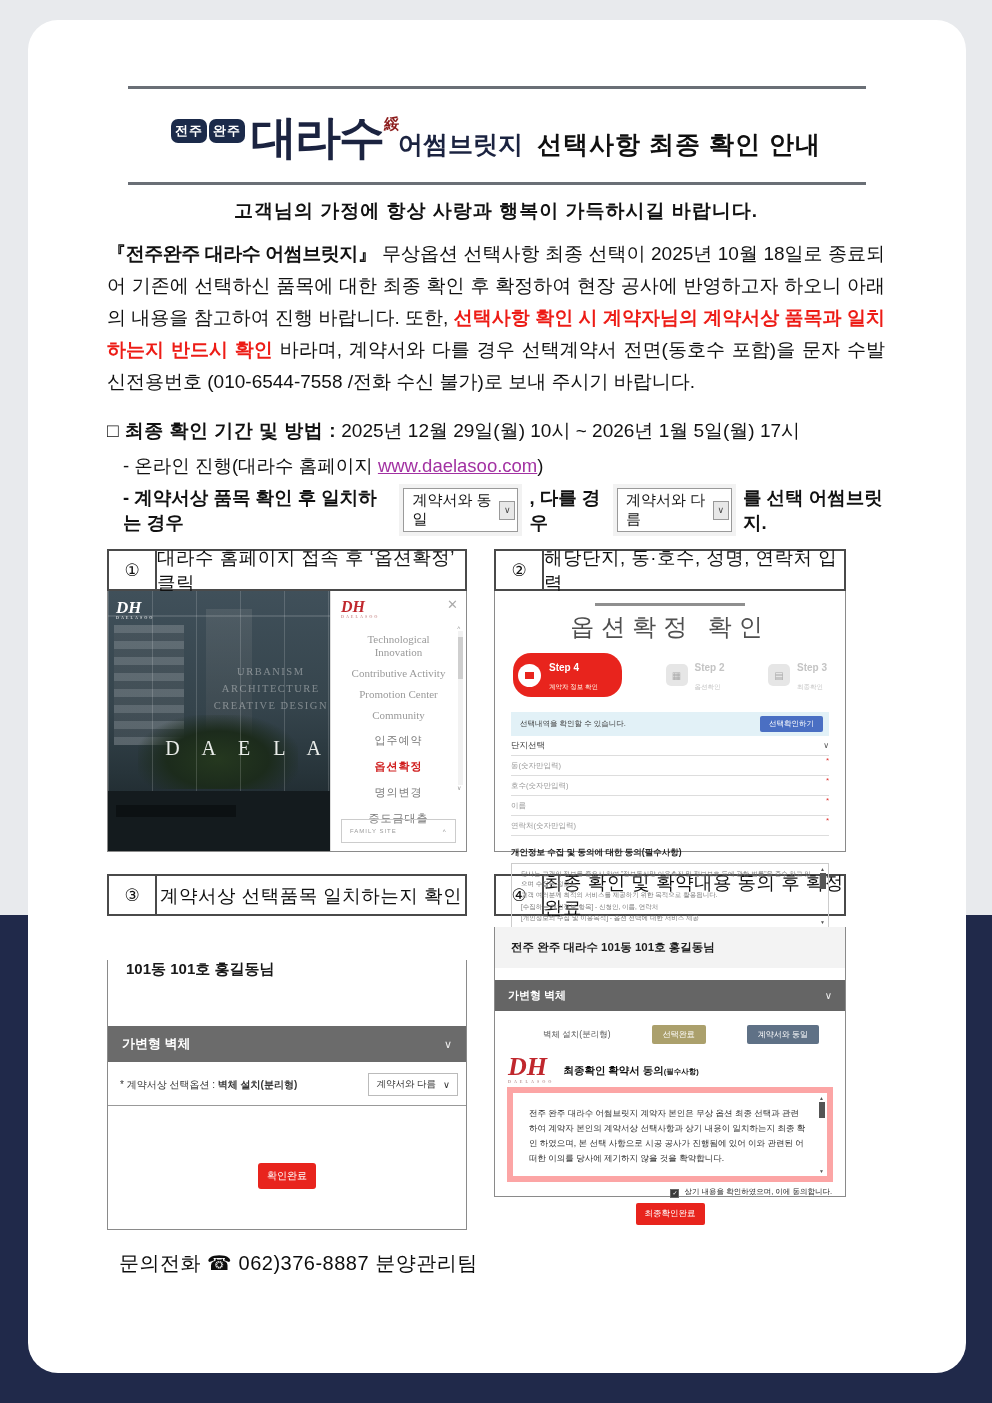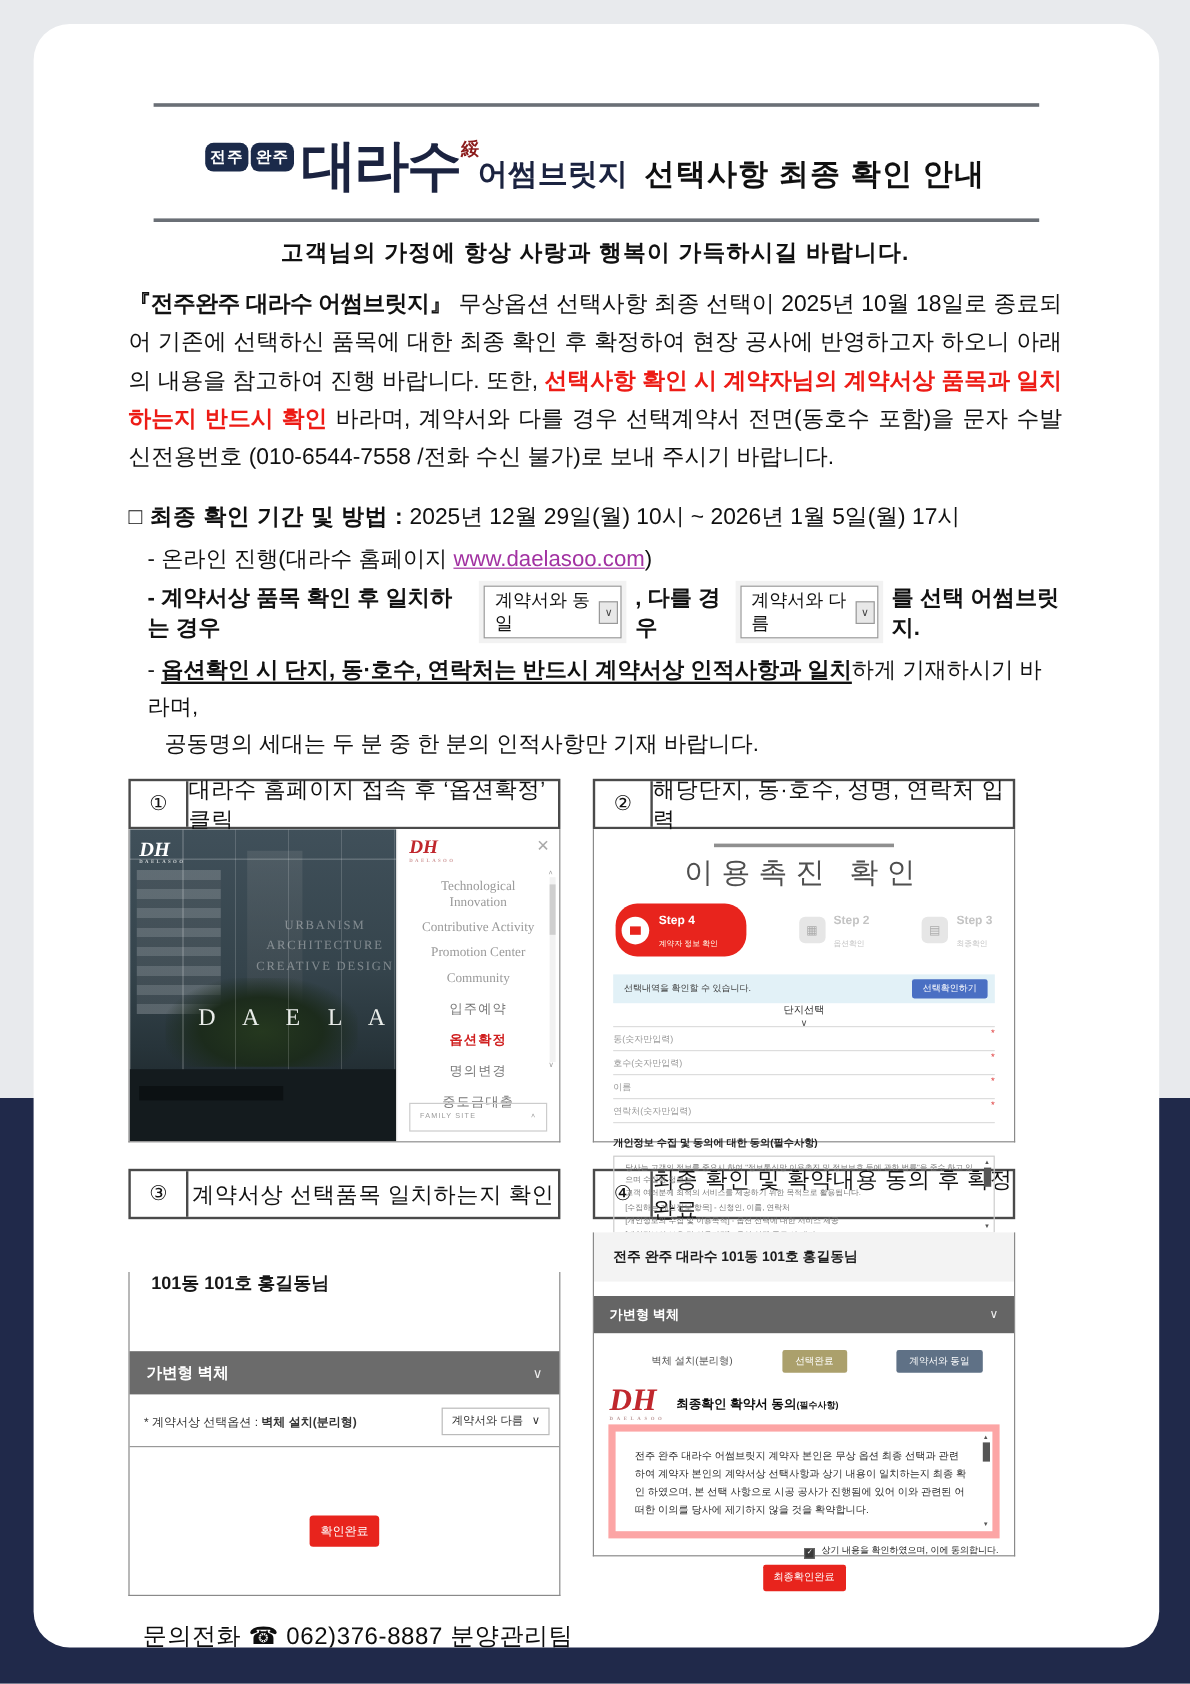--- a/index.html
+++ b/index.html
@@ -85,21 +85,21 @@
   .step-pill .lab{color:#fff;font-weight:bold;font-size:10px;line-height:11px;}
   .step-pill .sub{color:#ffe;font-size:6.5px;}
   .step-g{display:flex;align-items:center;gap:7px;color:#c4c4c4;}
   .gicon{width:22px;height:22px;border-radius:5px;background:#e6e6e6;display:flex;align-items:center;justify-content:center;font-size:10px;color:#ababab;}
   .step-g .lab{font-size:10px;font-weight:bold;line-height:11px;}
   .step-g .sub{font-size:6.5px;}
   .p2-banner{margin-top:15px;background:#e2f1f7;height:24px;display:flex;align-items:center;justify-content:space-between;padding:0 6px 0 9px;}
   .p2-banner .txt{font-size:7.5px;color:#3a3a3a;}
   .btn-blue{background:#4a6fc3;color:#fff;font-size:7.5px;padding:3px 9px;border:none;border-radius:2px;}
   .frow{border-bottom:1px solid #ddd;height:19px;display:flex;align-items:center;justify-content:space-between;font-size:7.5px;color:#999;}
-  .frow.first{color:#333;font-size:8.5px;flex-direction:column;}
+  .frow.first{color:#333;font-size:8.5px;}
   .frow .chev{color:#555;font-size:8px;}
   .frow .star{color:#d33;font-size:8px;align-self:flex-start;line-height:10px;}
   .priv-h{margin-top:11px;font-size:8.5px;font-weight:bold;color:#222;}
   .priv-box{margin-top:4px;border:1px solid #ccc;height:58px;padding:5px 16px 0 9px;position:relative;overflow:hidden;}
   .priv-box p{font-size:6.5px;color:#777;line-height:9.5px;margin:0 0 2px;}
   .vscroll{position:absolute;right:2px;top:2px;bottom:2px;width:6px;}
   .vscroll .thumb{position:absolute;top:7px;left:0;width:6px;height:16px;background:#555;}
   .vscroll .up,.vscroll .dn{position:absolute;left:0;font-size:5px;color:#555;}
   .vscroll .up{top:0;}.vscroll .dn{bottom:0;}
   .agree-line{text-align:right;font-size:7.5px;color:#333;margin-top:5px;}
@@ -166,21 +166,20 @@
         <span class="arrow-box">∨</span>
       </span>
       <span>, 다를 경우</span>
       <span class="mini-select">
         <span>계약서와 다름</span>
         <span class="arrow-box">∨</span>
       </span>
       <span>를 선택 어썸브릿지.</span>
     </p>
 
-  <p class="bullet b3"><span>- </span><span class="b3-u">옵션확인 시 단지, 동·호수, 연락처는 반드시 계약서상 인적사항과 일치</span><span>하게 기재하시기 바라며,</span><span class="l2">공동명의 세대는 두 분 중 한 분의 인적사항만 기재 바랍니다.</span></p>
 
   <div class="panels-grid">
 
     <section class="panel row1">
       <div class="panel-head">
         <div class="num">①</div>
         <div class="ttl">대라수 홈페이지 접속 후 ‘옵션확정’ 클릭</div>
       </div>
       <div class="panel-body p1-body">
         <div class="site-photo">
@@ -224,21 +223,21 @@
       </div>
     </section>
 
     <section class="panel row1">
       <div class="panel-head">
         <div class="num">②</div>
         <div class="ttl">해당단지, 동·호수, 성명, 연락처 입력</div>
       </div>
       <div class="panel-body p2-body">
         <div class="opt-rule"></div>
-        <div class="opt-title">이용촉진 확인</div>
+        <div class="opt-title">옵션확정 확인</div>
         <div class="steps">
           <div class="step-pill">
             <span class="step-circle">
                 <span class="step-mark"></span>
               </span>
             <span><span class="lab">Step 4</span><br><span class="sub">계약자 정보 확인</span></span>
           </div>
           <div class="step-g">
             <span class="gicon">▦</span>
             <span><span class="lab">Step 2</span><br><span class="sub">옵션확인</span></span>

